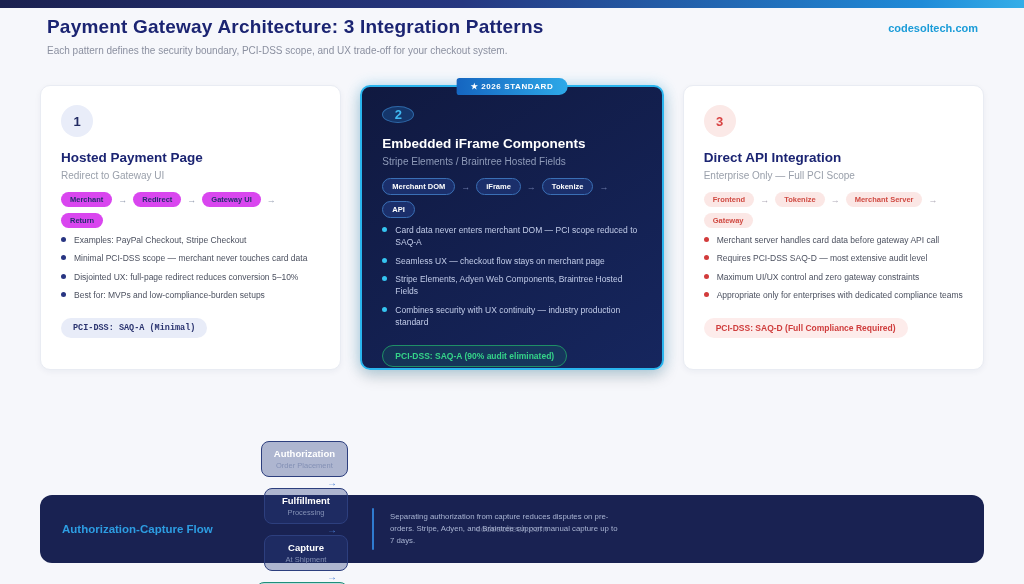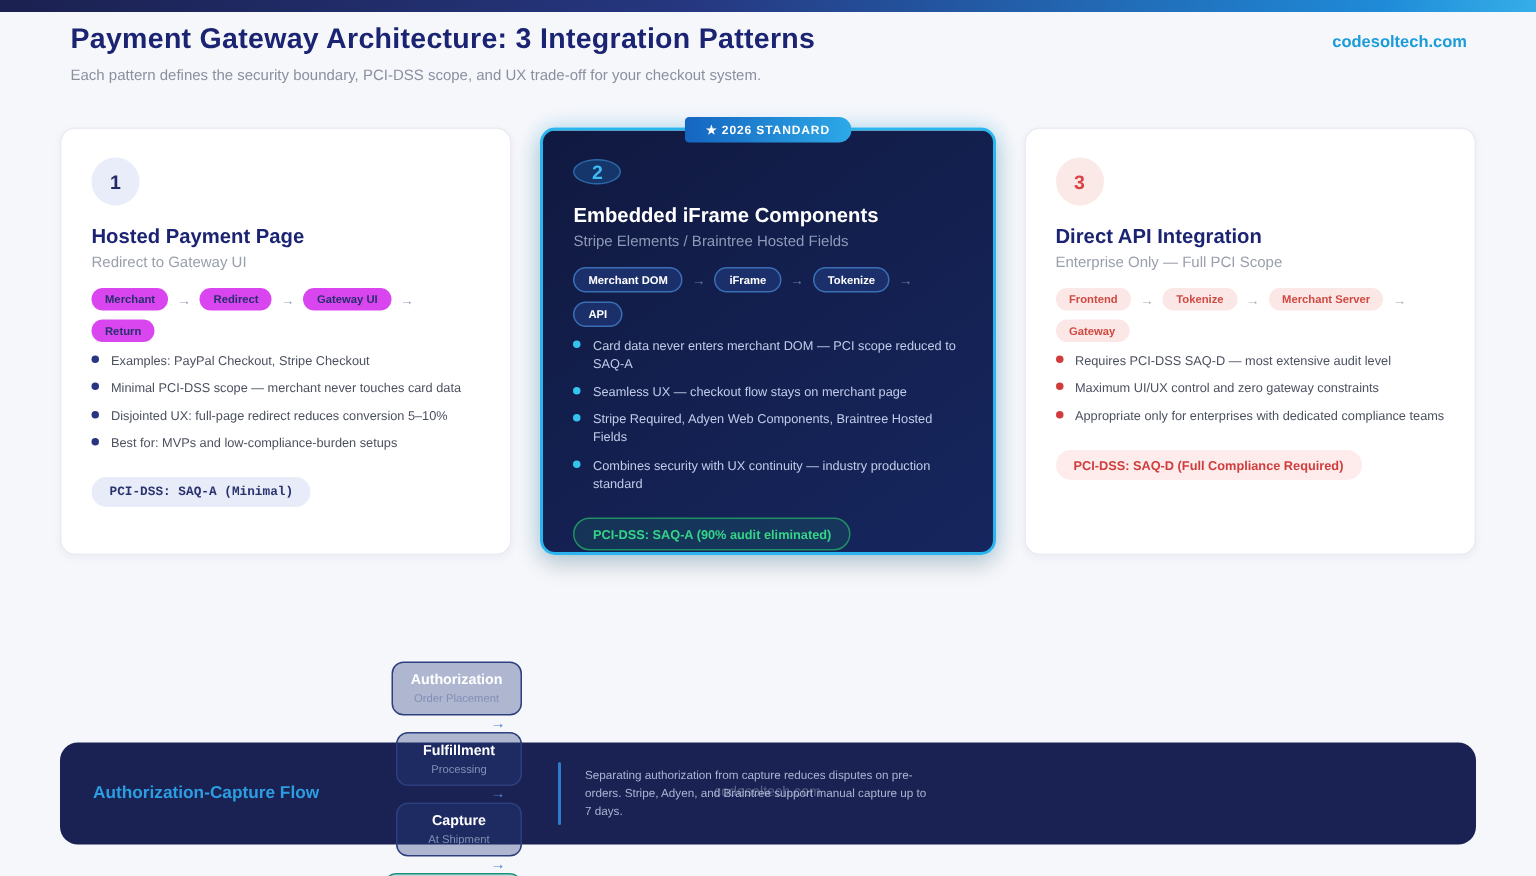--- a/index.html
+++ b/index.html
@@ -185,21 +185,21 @@
         <li>
             <span class="dot"></span>
             <span>Card data never enters merchant DOM — PCI scope reduced to SAQ-A</span>
           </li>
         <li>
             <span class="dot"></span>
             <span>Seamless UX — checkout flow stays on merchant page</span>
           </li>
         <li>
             <span class="dot"></span>
-            <span>Stripe Required, Adyen Web Components, Braintree Hosted Fields</span>
+            <span>Stripe Elements, Adyen Web Components, Braintree Hosted Fields</span>
           </li>
         <li>
             <span class="dot"></span>
             <span>Combines security with UX continuity — industry production standard</span>
           </li>
       </ul>
       <div class="pill">PCI-DSS: SAQ-A (90% audit eliminated)</div>
     </div>
 
     <div class="card light c3">
@@ -211,20 +211,24 @@
         <span class="arr">→</span>
         <span class="chip">Tokenize</span>
         <span class="arr">→</span>
         <span class="chip">Merchant Server</span>
         <span class="arr">→</span>
         <span class="chip">Gateway</span>
       </div>
       <ul class="bullets">
         <li>
             <span class="dot"></span>
+            <span>Merchant server handles card data before gateway API call</span>
+          </li>
+        <li>
+            <span class="dot"></span>
             <span>Requires PCI-DSS SAQ-D — most extensive audit level</span>
           </li>
         <li>
             <span class="dot"></span>
             <span>Maximum UI/UX control and zero gateway constraints</span>
           </li>
         <li>
             <span class="dot"></span>
             <span>Appropriate only for enterprises with dedicated compliance teams</span>
           </li>

